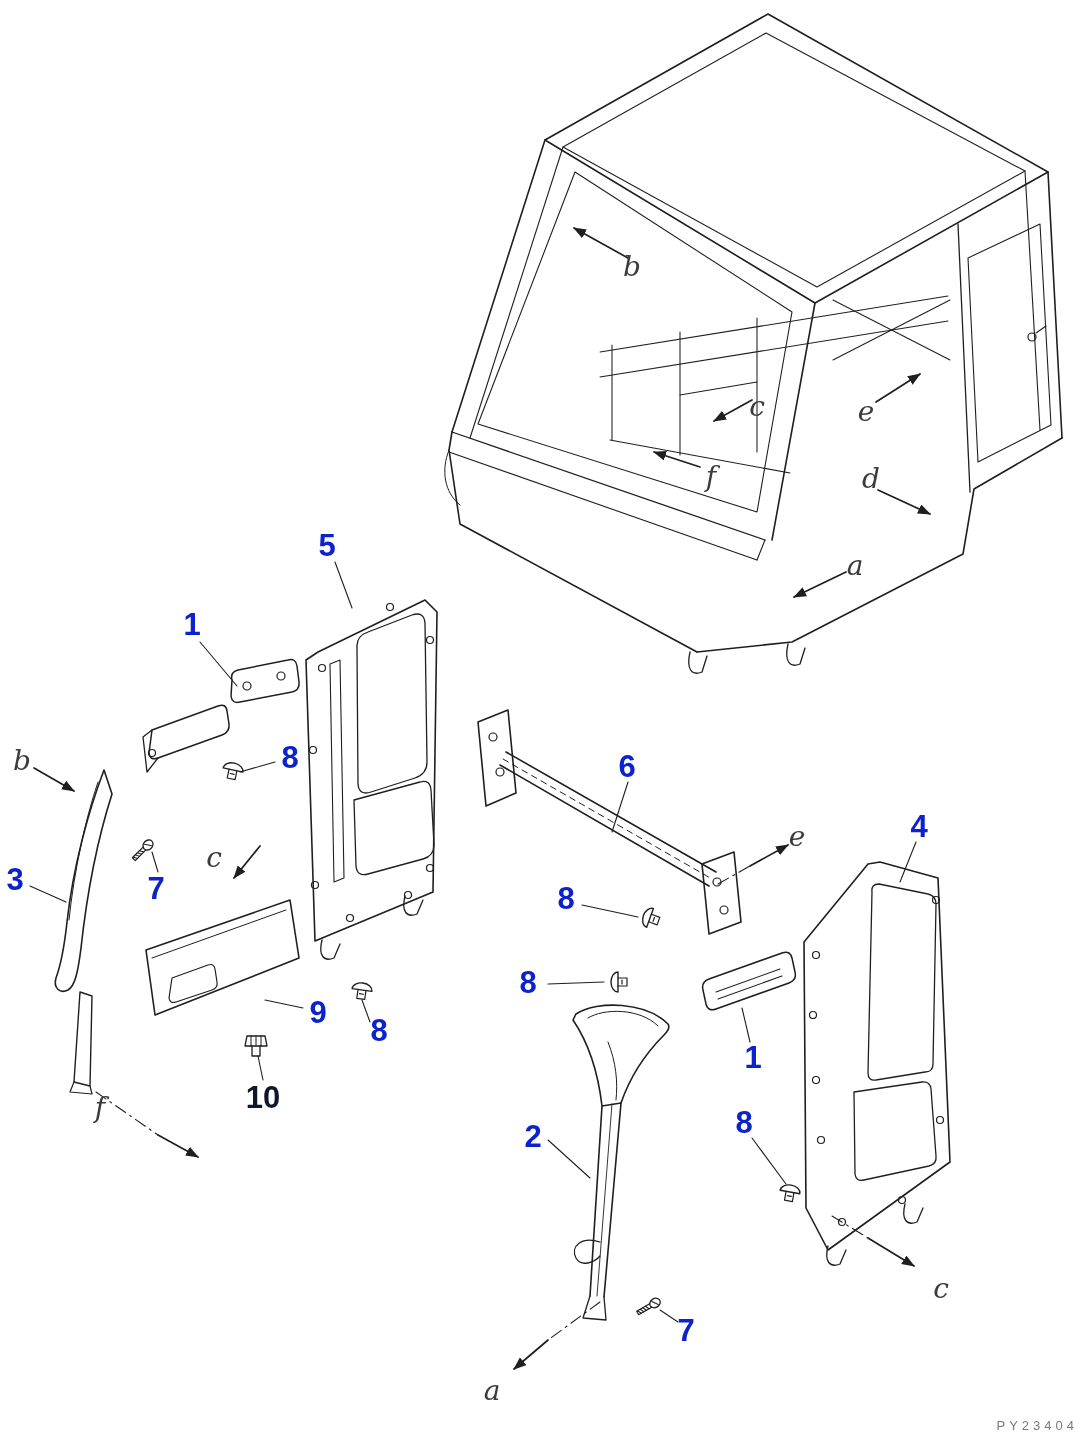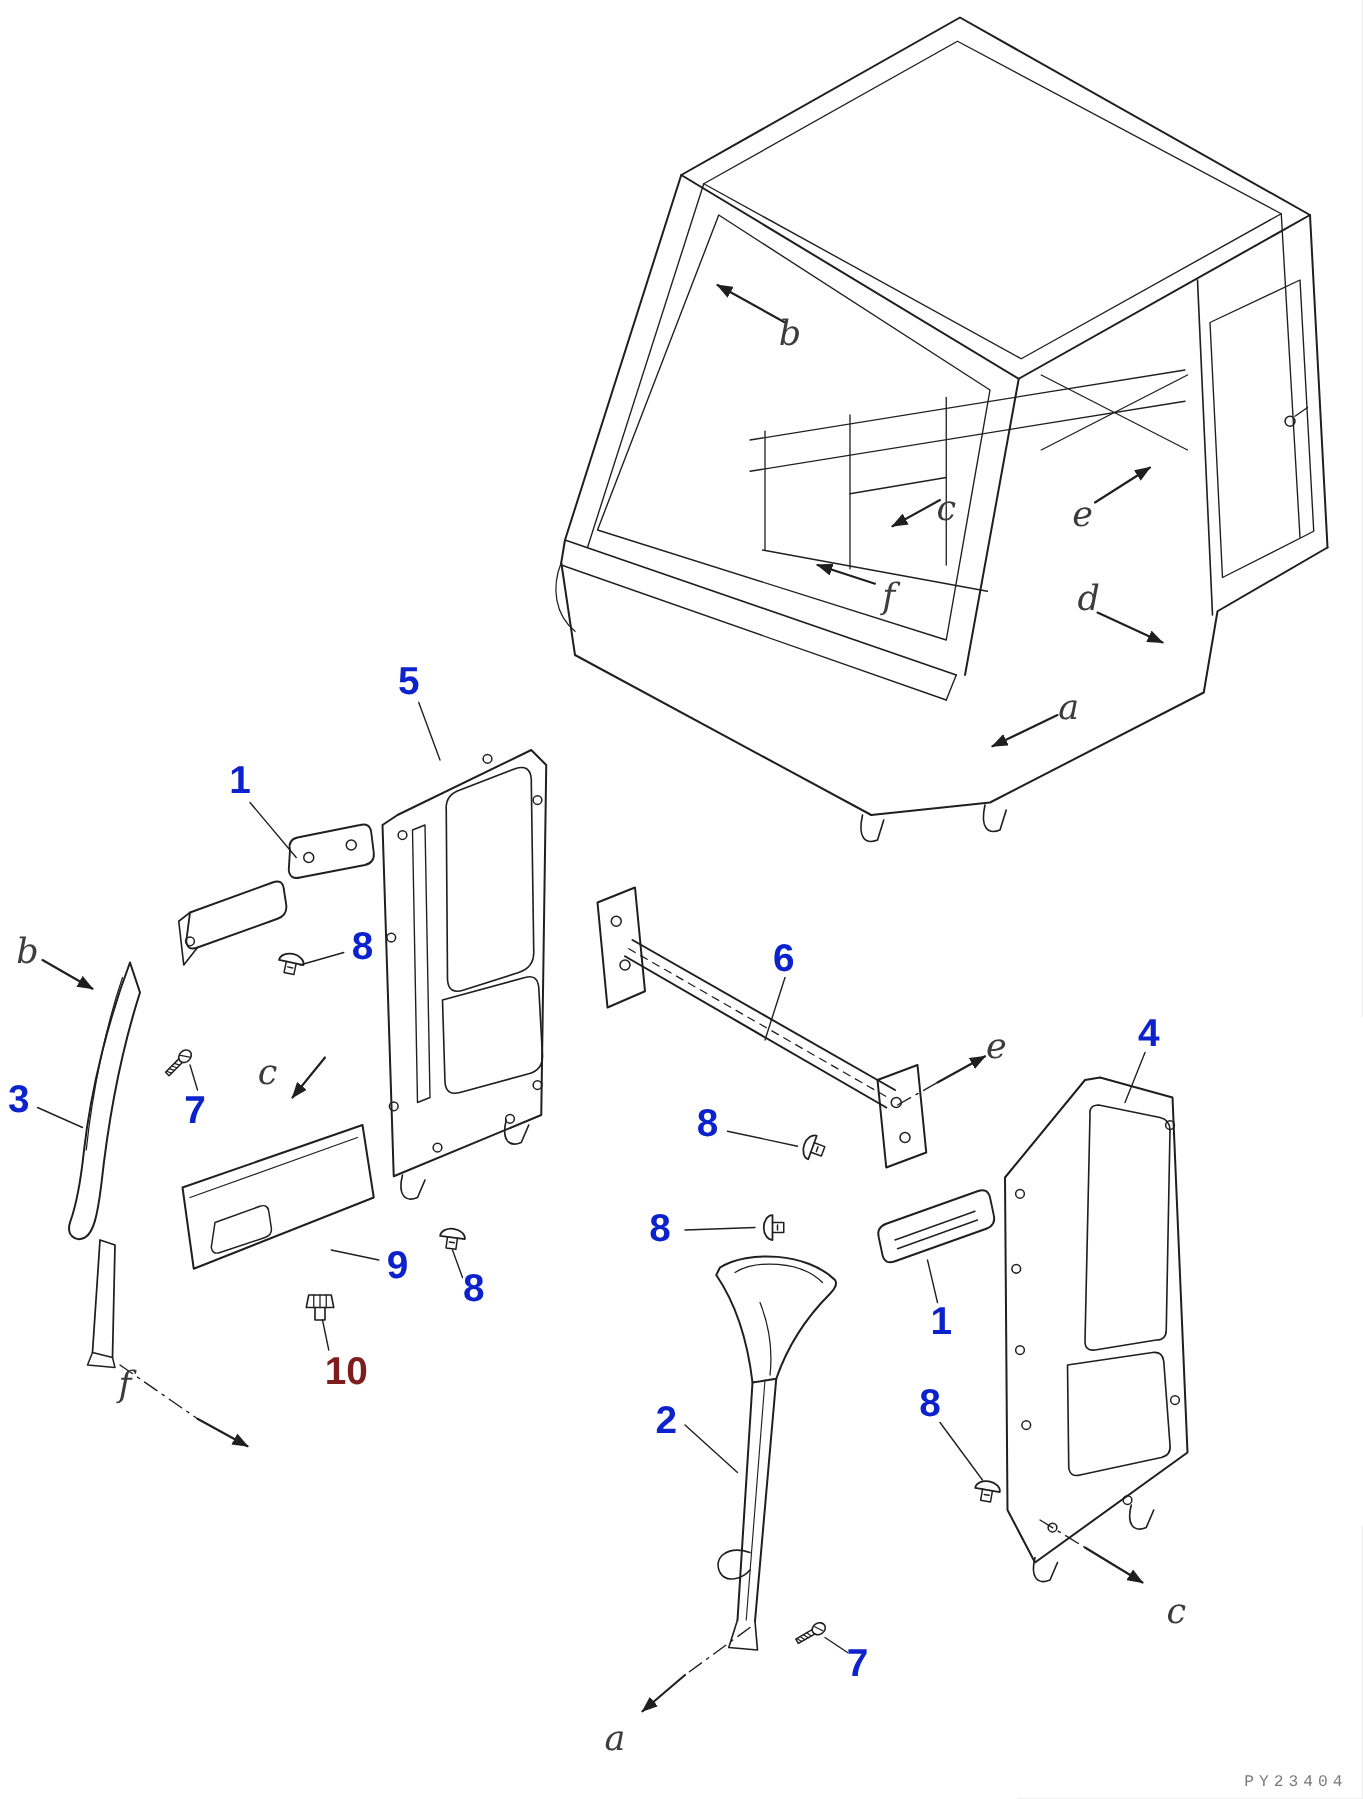--- a/index.html
+++ b/index.html
@@ -5,21 +5,21 @@
   html,body{margin:0;padding:0;background:#ddd;}
   .page{position:relative;width:1090px;height:1439px;background:#ffffff;overflow:hidden;
         font-family:"Liberation Sans",sans-serif;}
   svg.art{position:absolute;left:0;top:0;}
   #label-layer{position:absolute;left:0;top:0;width:100%;height:100%;pointer-events:none;}
   .part-label{position:absolute;transform:translate(-50%,-50%);
       font-family:"Liberation Sans",sans-serif;font-weight:bold;font-size:31px;line-height:1;}
   .view-label{position:absolute;transform:translate(-50%,-50%);
       font-family:"DejaVu Serif",serif;font-style:italic;font-size:28px;line-height:1;}
   .doc-number{position:absolute;right:12px;bottom:6px;
-      font-family:Liberation Mono, monospace;font-size:13px;letter-spacing:4px;color:#7a7a7a;}
+      font-family:Liberation Sans, sans-serif;font-size:13px;letter-spacing:4px;color:#7a7a7a;}
 </style>
 </head>
 <body>
 
 <div class="page">
 
 <svg class="art" width="1090" height="1439" viewBox="0 0 1090 1439" stroke="#1f1f1f" fill="none" stroke-linecap="round" stroke-linejoin="round">
 
   <defs>
     <marker id="arr" markerWidth="14" markerHeight="10" refX="12" refY="5" orient="auto" markerUnits="userSpaceOnUse">
@@ -230,21 +230,21 @@
 </svg>
 
 <div id="label-layer">
       <span class="part-label" style="left: 327px; top: 545px; color: rgb(12, 34, 204);">5</span>
       <span class="part-label" style="left: 192px; top: 624px; color: rgb(12, 34, 204);">1</span>
       <span class="part-label" style="left: 290px; top: 757px; color: rgb(12, 34, 204);">8</span>
       <span class="part-label" style="left: 15px; top: 879px; color: rgb(12, 34, 204);">3</span>
       <span class="part-label" style="left: 156px; top: 888px; color: rgb(12, 34, 204);">7</span>
       <span class="part-label" style="left: 318px; top: 1012px; color: rgb(12, 34, 204);">9</span>
       <span class="part-label" style="left: 379px; top: 1030px; color: rgb(12, 34, 204);">8</span>
-      <span class="part-label" style="left: 277px; top: 1097px; color: #7f1d1d;">10</span>
+      <span class="part-label" style="left: 263px; top: 1097px; color: #0f172a;">10</span>
       <span class="part-label" style="left: 627px; top: 766px; color: rgb(12, 34, 204);">6</span>
       <span class="part-label" style="left: 566px; top: 898px; color: rgb(12, 34, 204);">8</span>
       <span class="part-label" style="left: 528px; top: 982px; color: rgb(12, 34, 204);">8</span>
       <span class="part-label" style="left: 753px; top: 1057px; color: rgb(12, 34, 204);">1</span>
       <span class="part-label" style="left: 533px; top: 1136px; color: rgb(12, 34, 204);">2</span>
       <span class="part-label" style="left: 744px; top: 1122px; color: rgb(12, 34, 204);">8</span>
       <span class="part-label" style="left: 919px; top: 826px; color: rgb(12, 34, 204);">4</span>
       <span class="part-label" style="left: 686px; top: 1330px; color: rgb(12, 34, 204);">7</span>
       <span class="view-label" style="left: 632px; top: 267px; color: rgb(60, 60, 60);">b</span>
       <span class="view-label" style="left: 757px; top: 407px; color: rgb(60, 60, 60);">c</span>

